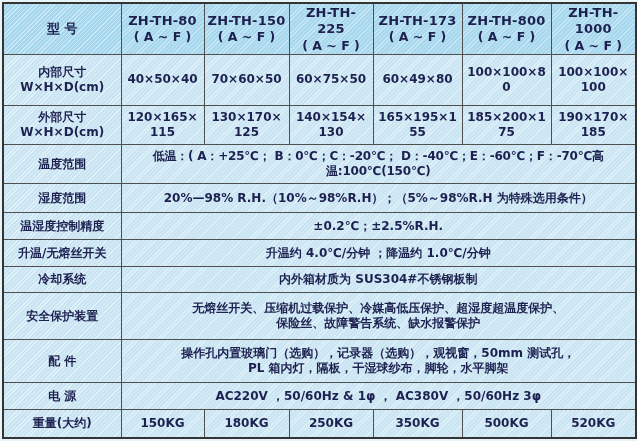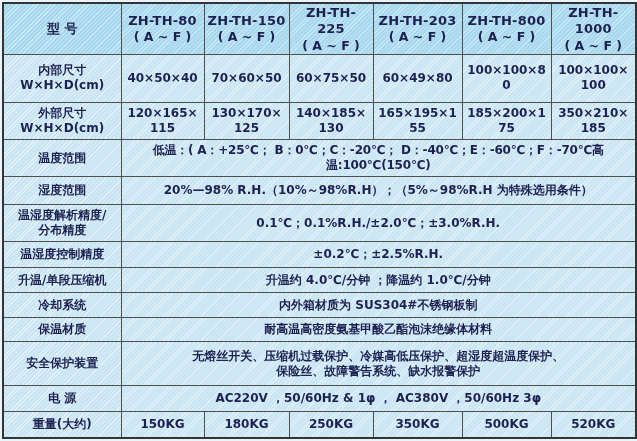--- a/index.html
+++ b/index.html
@@ -60,21 +60,21 @@
         </th>
         <th>
           <div class="model-name">ZH-TH-150</div>
           <div class="model-grade">( A ~ F )</div>
         </th>
         <th>
           <div class="model-name">ZH-TH-225</div>
           <div class="model-grade">( A ~ F )</div>
         </th>
         <th>
-          <div class="model-name">ZH-TH-203</div>
+          <div class="model-name">ZH-TH-173</div>
           <div class="model-grade">( A ~ F )</div>
         </th>
         <th>
           <div class="model-name">ZH-TH-800</div>
           <div class="model-grade">( A ~ F )</div>
         </th>
         <th>
           <div class="model-name">ZH-TH-1000</div>
           <div class="model-grade">( A ~ F )</div>
         </th>
@@ -89,58 +89,54 @@
         <td class="dim">60×75×50</td>
         <td class="dim">60×49×80</td>
         <td class="dim">100×100×80</td>
         <td class="dim">100×100×100</td>
       </tr>
       <tr style="height:34px">
         <td class="label-cell pre">外部尺寸
 W×H×D(cm)</td>
         <td class="dim">120×165×115</td>
         <td class="dim">130×170×125</td>
-        <td class="dim">140×185×130</td>
+        <td class="dim">140×154×130</td>
         <td class="dim">165×195×155</td>
         <td class="dim">185×200×175</td>
-        <td class="dim">350×210×185</td>
+        <td class="dim">190×170×185</td>
       </tr>
       <tr style="height:26px">
         <td class="label-cell">温度范围</td>
         <td colspan="6" class="fs-small">低温：( A：+25℃；  B：0℃；C：-20℃；  D：-40℃；E：-60℃；F：-70℃高温:100℃(150℃)</td>
       </tr>
       <tr style="height:25px">
         <td class="label-cell">湿度范围</td>
         <td colspan="6">20%—98% R.H.（10%～98%R.H）；（5%～98%R.H 为特殊选用条件）</td>
       </tr>
-      <tr style="height:34px">
-        <td class="label-cell pre">温湿度解析精度/
-分布精度</td>
-        <td colspan="6">0.1℃；0.1%R.H./±2.0℃；±3.0%R.H.</td>
-      </tr>
       <tr style="height:23px">
         <td class="label-cell">温湿度控制精度</td>
         <td colspan="6">±0.2℃；±2.5%R.H.</td>
       </tr>
       <tr style="height:23px">
-        <td class="label-cell">升温/单段压缩机</td>
+        <td class="label-cell">升温/无熔丝开关</td>
         <td colspan="6">升温约 4.0℃/分钟  ；降温约 1.0℃/分钟</td>
       </tr>
       <tr style="height:22px">
         <td class="label-cell">冷却系统</td>
         <td colspan="6">内外箱材质为 SUS304#不锈钢板制</td>
       </tr>
-      <tr style="height:22px">
-        <td class="label-cell">保温材质</td>
-        <td colspan="6">耐高温高密度氨基甲酸乙酯泡沫绝缘体材料</td>
-      </tr>
       <tr style="height:40px">
         <td class="label-cell">安全保护装置</td>
         <td colspan="6" class="pre">无熔丝开关、压缩机过载保护、冷媒高低压保护、超湿度超温度保护、
 保险丝、故障警告系统、缺水报警保护</td>
+      </tr>
+      <tr style="height:37px">
+        <td class="label-cell">配  件</td>
+        <td colspan="6" class="pre">操作孔内置玻璃门（选购），记录器（选购），观视窗，50mm 测试孔，
+PL 箱内灯，隔板，干湿球纱布，脚轮，水平脚架</td>
       </tr>
       <tr style="height:23px">
         <td class="label-cell">电  源</td>
         <td colspan="6">AC220V ，50/60Hz &amp; 1φ ，  AC380V ，50/60Hz 3φ</td>
       </tr>
       <tr style="height:24px">
         <td class="label-cell">重量(大约)</td>
         <td>150KG</td>
         <td>180KG</td>
         <td>250KG</td>

